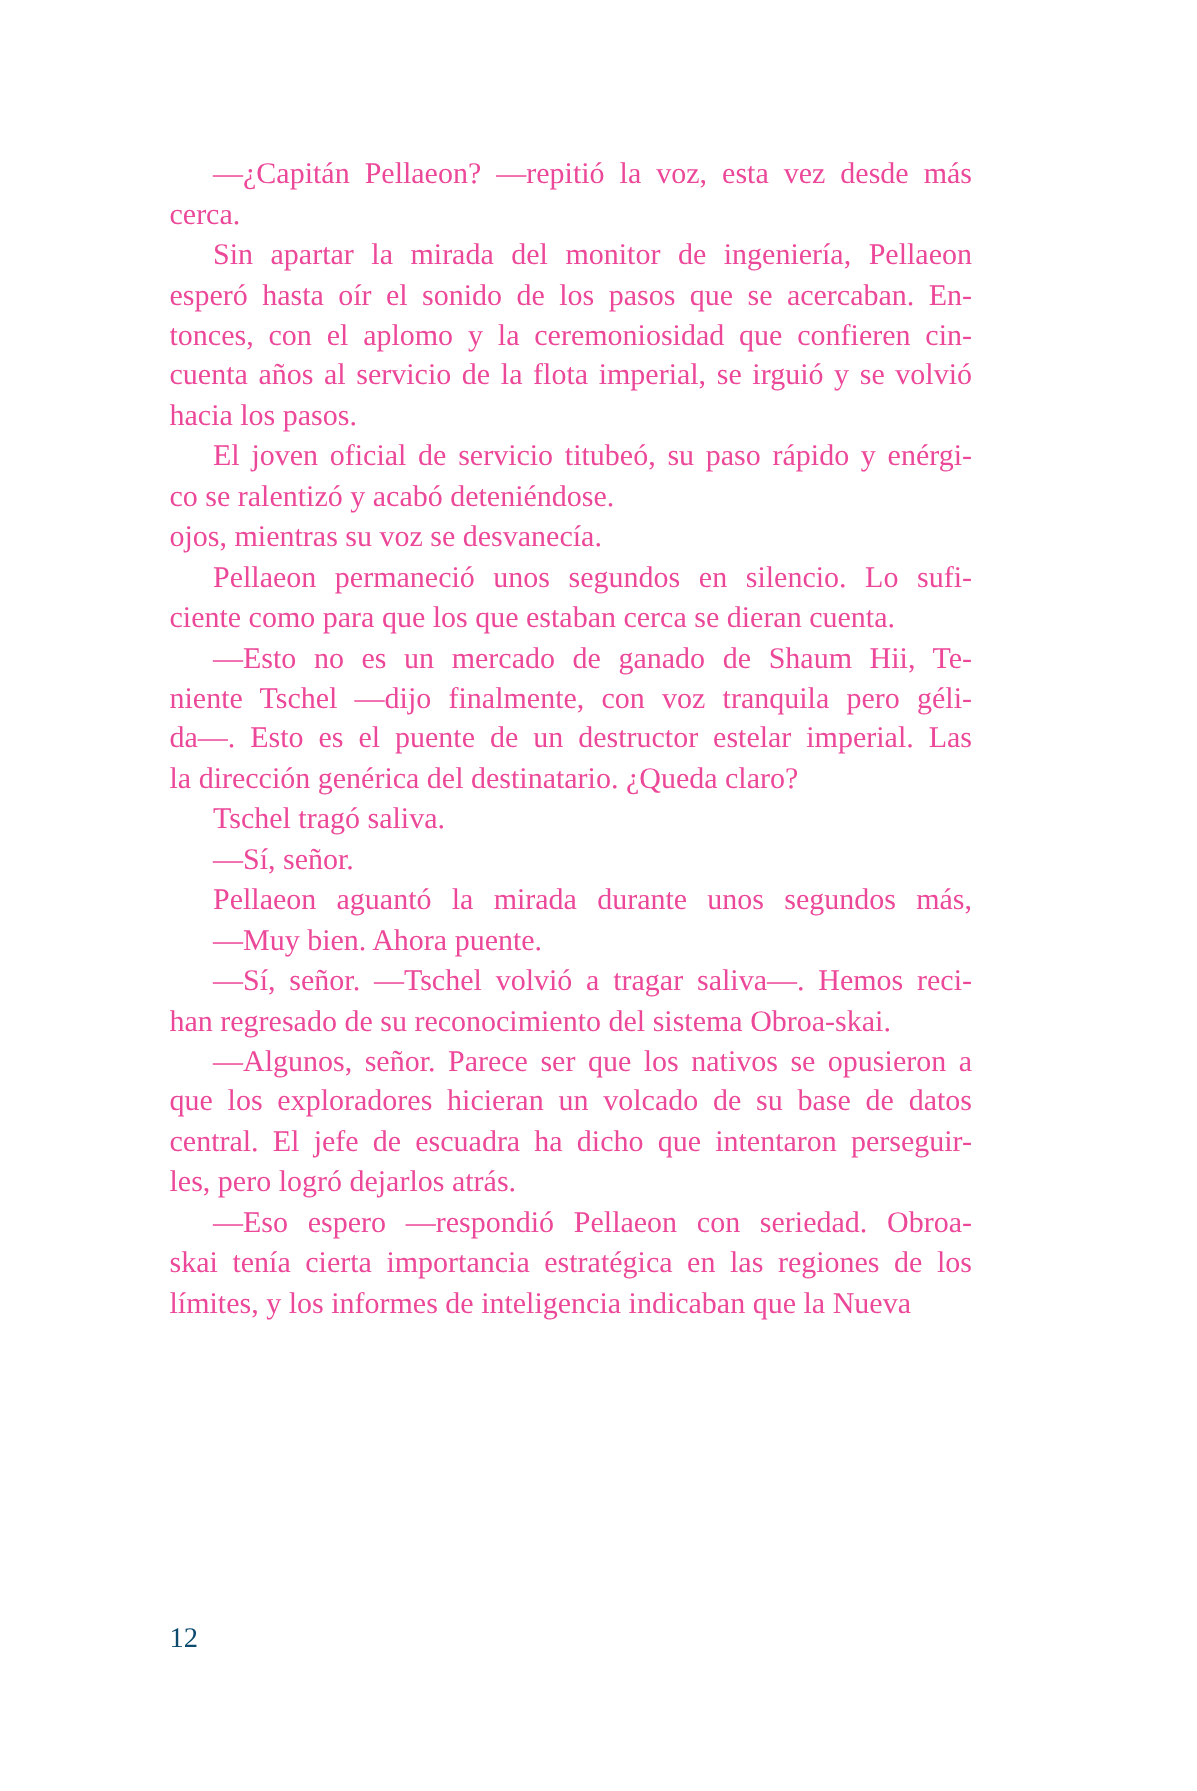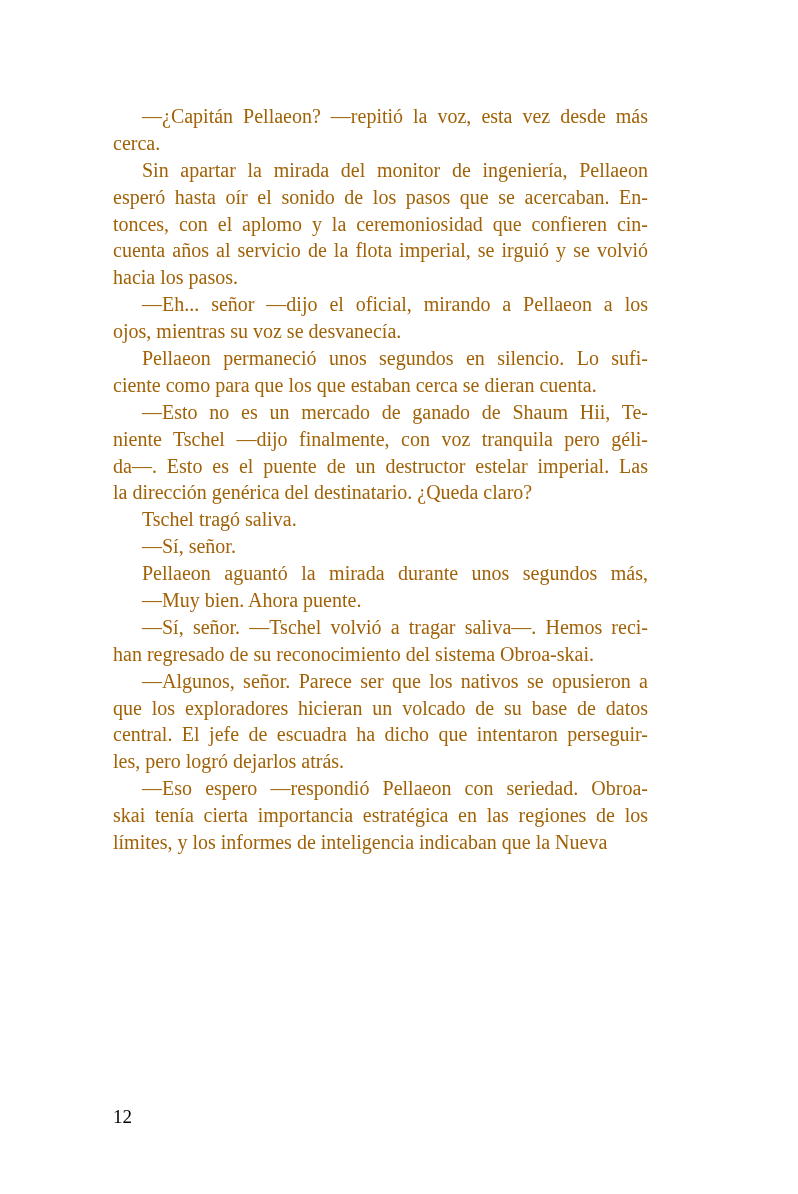--- a/index.html
+++ b/index.html
@@ -17,21 +17,21 @@
     width: 798px;
     height: 1194px;
     background: #ffffff;
     overflow: hidden;
   }
   .text-block {
     position: absolute;
     left: 113px;
     top: 103px;
     width: 535px;
-    color: #a16207;
+    color: #ec4899;
     font-size: 20px;
     line-height: 26.9px;
   }
   .paragraph {
     margin: 0;
     padding: 0;
   }
   .line {
     height: 26.9px;
     overflow: hidden;
@@ -42,44 +42,46 @@
   .line.first {
     text-indent: 29px;
   }
   .line.last {
     text-align-last: left;
   }
   .folio {
     position: absolute;
     left: 113px;
     top: 1082px;
-    color: #000000;
+    color: #0c4a6e;
     font-size: 19px;
     line-height: 22px;
-    margin-top: 24px;
   }
 </style>
 </head>
 <body>
 
 <div class="page">
   <main class="text-block">
       <div class="paragraph">
         <div class="line first">—¿Capitán Pellaeon? —repitió la voz, esta vez desde más</div>
         <div class="line last">cerca.</div>
       </div>
       <div class="paragraph">
         <div class="line first">Sin apartar la mirada del monitor de ingeniería, Pellaeon</div>
         <div class="line">esperó hasta oír el sonido de los pasos que se acercaban. En-</div>
         <div class="line">tonces, con el aplomo y la ceremoniosidad que confieren cin-</div>
         <div class="line">cuenta años al servicio de la flota imperial, se irguió y se volvió</div>
         <div class="line last">hacia los pasos.</div>
       </div>
       <div class="paragraph">
-        <div class="line first">—Eh... señor —dijo el oficial, mirando a Pellaeon a los</div>
+        <div class="line first">El joven oficial de servicio titubeó, su paso rápido y enérgi-</div>
+        <div class="line last">co se ralentizó y acabó deteniéndose.</div>
+      </div>
+      <div class="paragraph">
         <div class="line last">ojos, mientras su voz se desvanecía.</div>
       </div>
       <div class="paragraph">
         <div class="line first">Pellaeon permaneció unos segundos en silencio. Lo sufi-</div>
         <div class="line last">ciente como para que los que estaban cerca se dieran cuenta.</div>
       </div>
       <div class="paragraph">
         <div class="line first">—Esto no es un mercado de ganado de Shaum Hii, Te-</div>
         <div class="line">niente Tschel —dijo finalmente, con voz tranquila pero géli-</div>
         <div class="line">da—. Esto es el puente de un destructor estelar imperial. Las</div>

